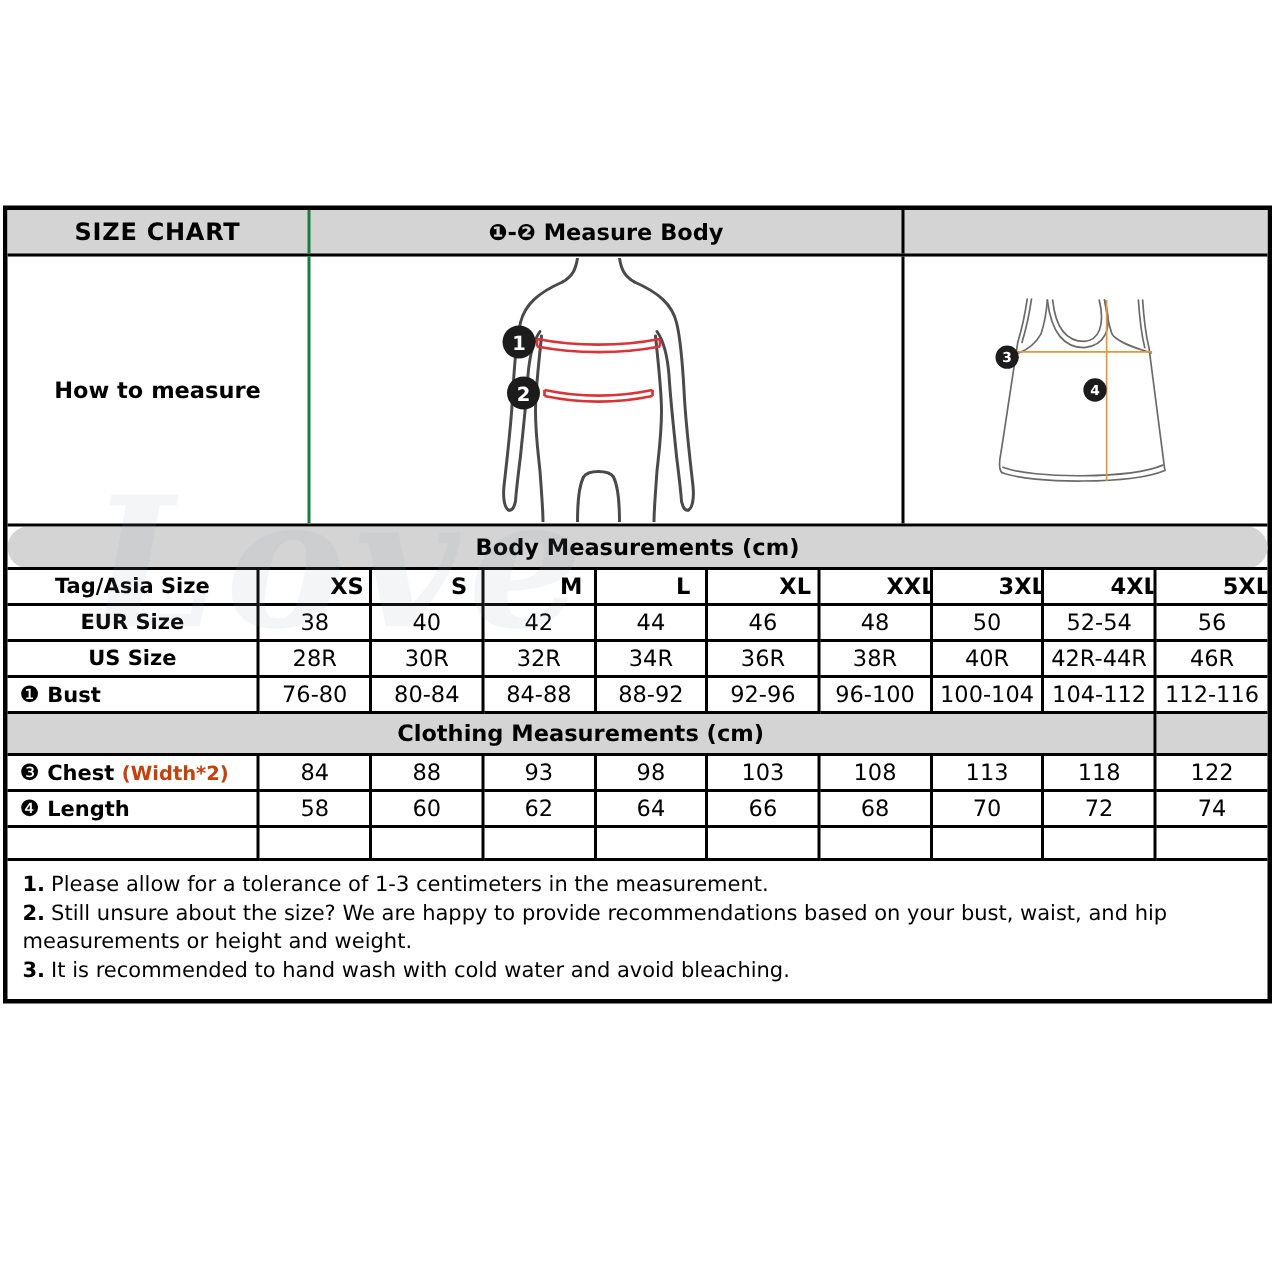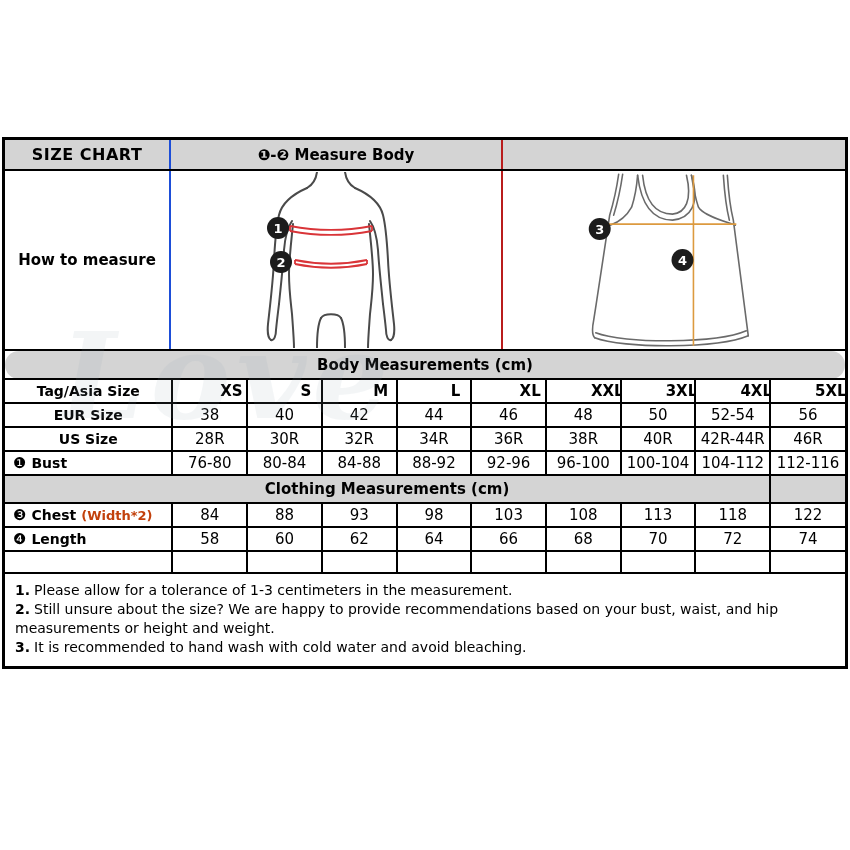--- a/index.html
+++ b/index.html
@@ -1,22 +1,22 @@
 <!DOCTYPE html>
 <html><head>
 <meta charset="utf-8">
 <style>
   html,body{margin:0;padding:0;background:#ffffff;}
   body{width:850px;height:850px;font-family:"DejaVu Sans","Liberation Sans",sans-serif;color:#000;position:relative;overflow:hidden;}
   .chart{position:absolute;left:2px;top:137px;width:840px;border:3px solid #000;background:#fff;}
   .watermark{position:absolute;left:60px;top:305px;font-size:120px;font-style:italic;font-weight:bold;font-family:"DejaVu Serif",serif;color:#8fa3b0;opacity:.10;pointer-events:none;z-index:5;letter-spacing:6px;}
   .toprow{display:flex;border-bottom:2px solid #000;}
   .cell{box-sizing:border-box;display:flex;align-items:center;justify-content:center;}
-  .c1{width:166px;border-right:2px solid #1d4ed8;flex:none;}
-  .c2{width:332px;border-right:2px solid #b91c1c;flex:none;}
+  .c1{width:202px;border-right:2px solid #15803d;flex:none;}
+  .c2{width:396px;border-right:2px solid #000000;flex:none;}
   .c3{flex:1;}
   .header-row{height:29px;background:#d4d4d4;}
   .header-row .cell{font-weight:bold;font-size:15px;}
   .header-row .c1{font-size:16px;letter-spacing:.5px;}
   .illus-row{height:178px;}
   .how{font-weight:bold;font-size:15px;}
   .illus{position:relative;overflow:hidden;}
   .illus svg{display:block;}
   table{border-collapse:collapse;table-layout:fixed;width:100%;}
   td{box-sizing:border-box;border:2px solid #000;font-size:15px;text-align:center;vertical-align:middle;padding:2px 1px;overflow:hidden;white-space:nowrap;}

